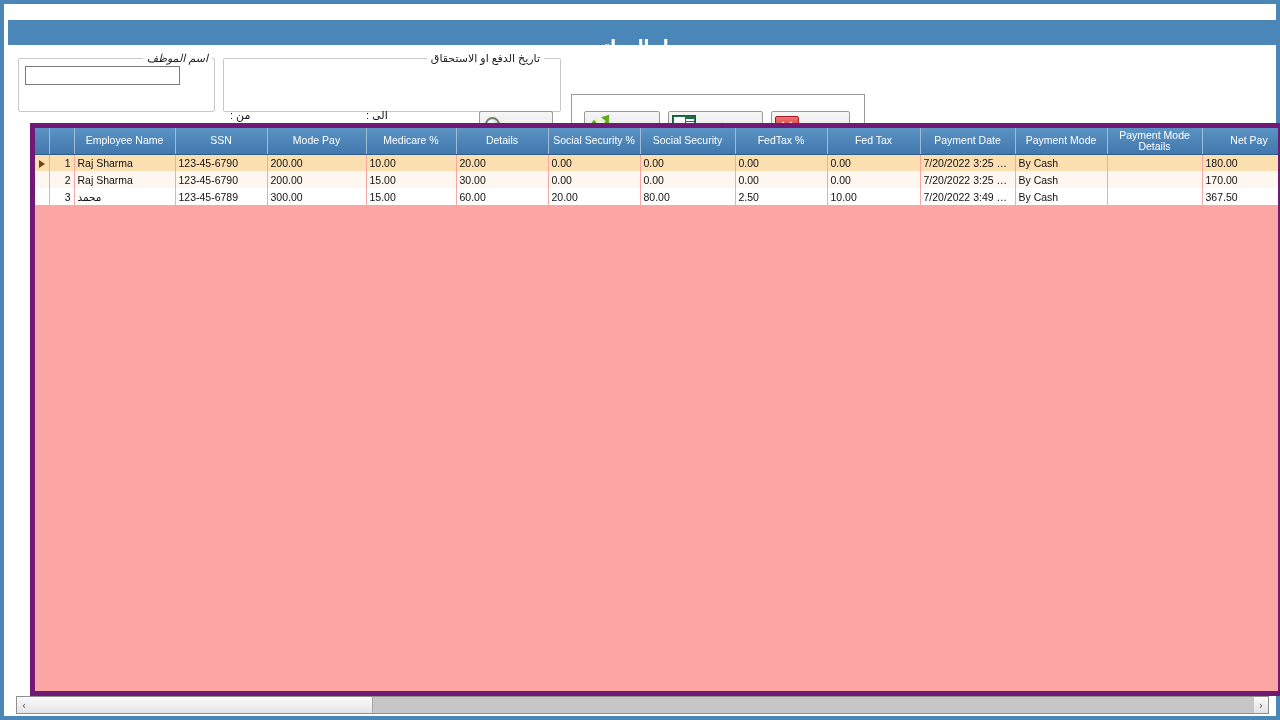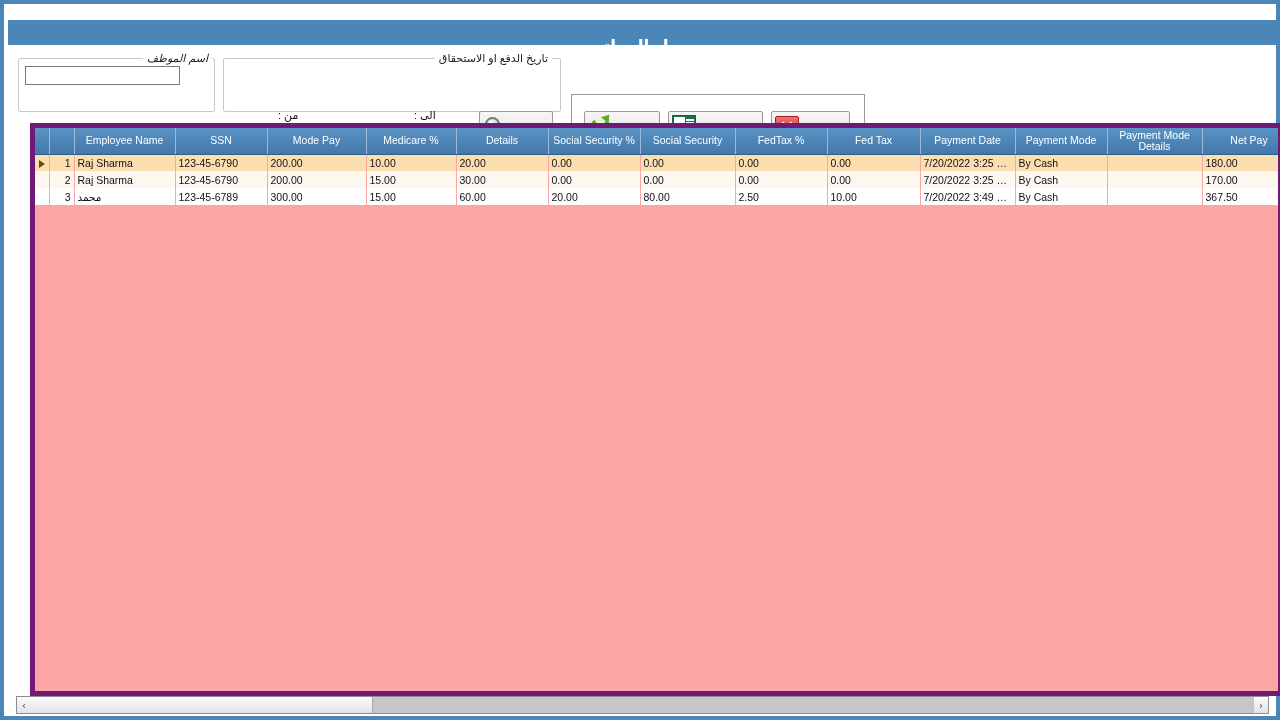--- a/index.html
+++ b/index.html
@@ -30,35 +30,35 @@
     position:absolute;left:4px;top:41px;width:1268px;height:71px;
     background:#ffffff;
   }
   fieldset.grp{
     position:absolute;margin:0;padding:0;
     border:1px solid #c8c8c8;border-radius:2px;
     box-sizing:border-box;background:transparent;
   }
   fieldset.grp > legend{
     font-size:11px;color:#222;padding:0 4px;direction:rtl;
-    margin-left:auto;margin-right:8px;
+    margin-left:auto;margin-right:16px;
   }
   
   #grp-emp{left:10px;top:7px;width:197px;height:60px;}
   #grp-emp > legend{margin-right:2px;font-style:italic;}
   .emp-input{
     position:absolute;left:17px;top:21px;width:155px;height:19px;
     border:1px solid #7a7a7a;background:#ffffff;box-sizing:border-box;
     font-size:11px;padding:1px 3px;outline:none;
     font-family:"Liberation Sans",sans-serif;
   }
   
   #grp-date{left:215px;top:7px;width:338px;height:60px;}
   .dt-label{
-    position:absolute;font-size:11px;color:#111;direction:rtl;white-space:nowrap;margin-left:48px;
+    position:absolute;font-size:11px;color:#111;direction:rtl;white-space:nowrap;
   }
   #lbl-from{left:222px;top:64px;}
   #lbl-to{left:358px;top:64px;}
   .dtpicker{
     position:absolute;height:18px;width:120px;
     border:1px solid #8a8a8a;background:#ffffff;box-sizing:border-box;
     display:flex;align-items:center;
   }
   #dt-from{left:222px;top:84px;}
   #dt-to{left:348px;top:84px;}

